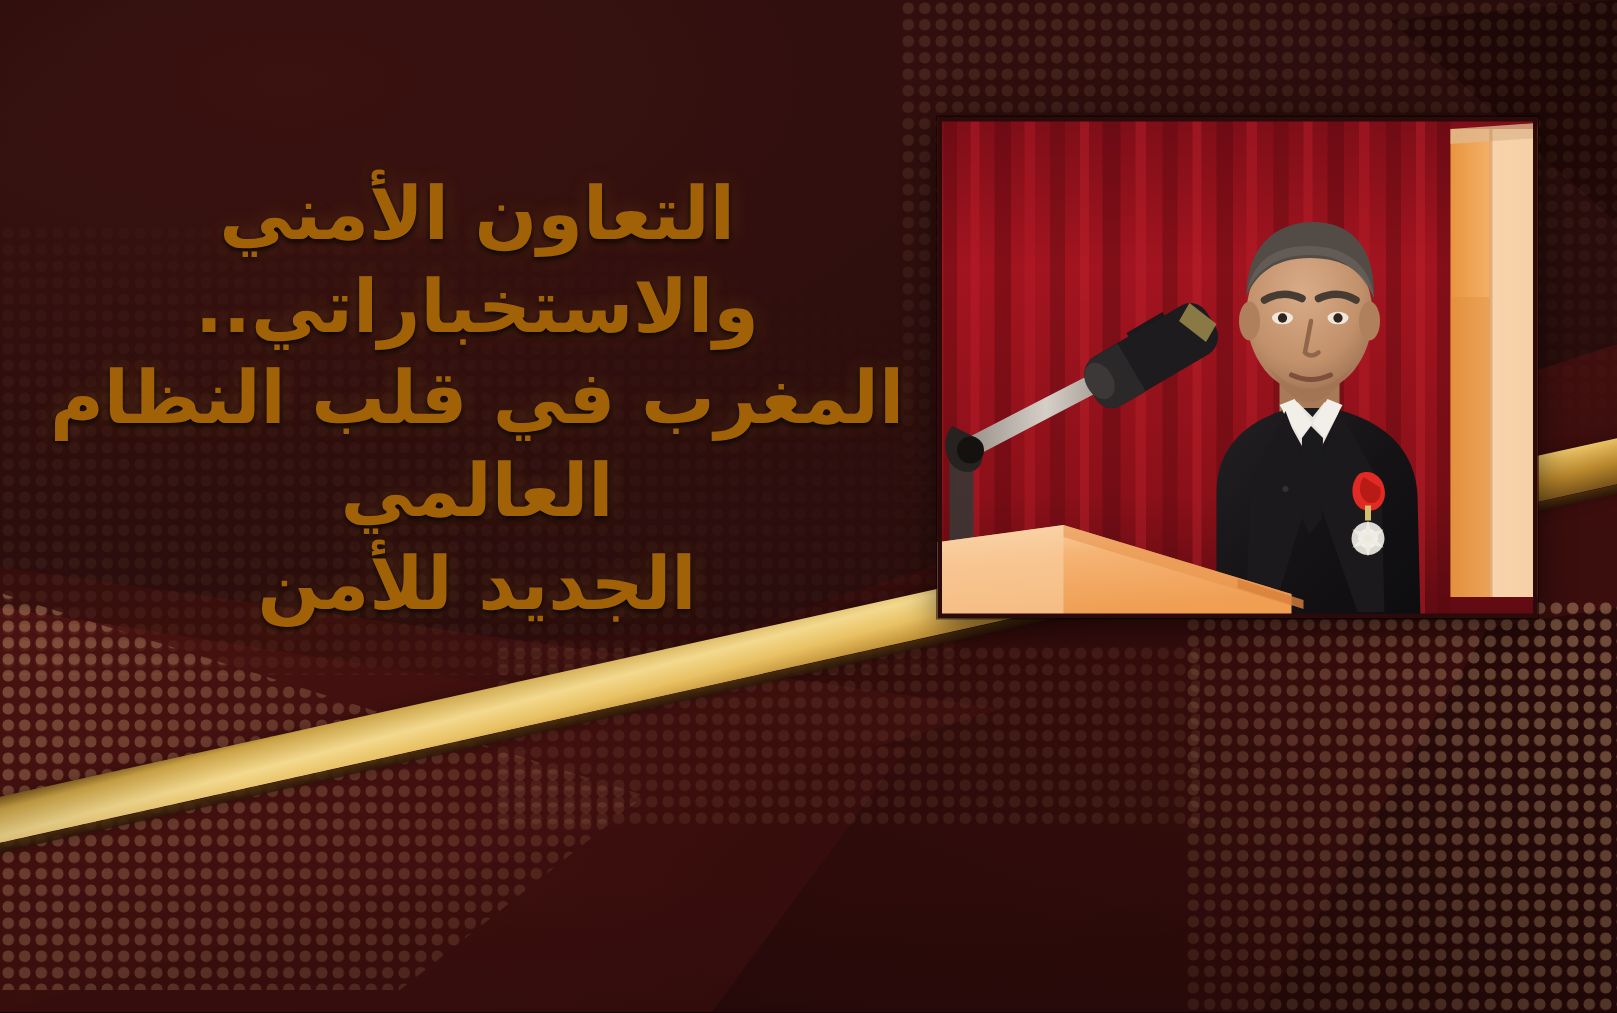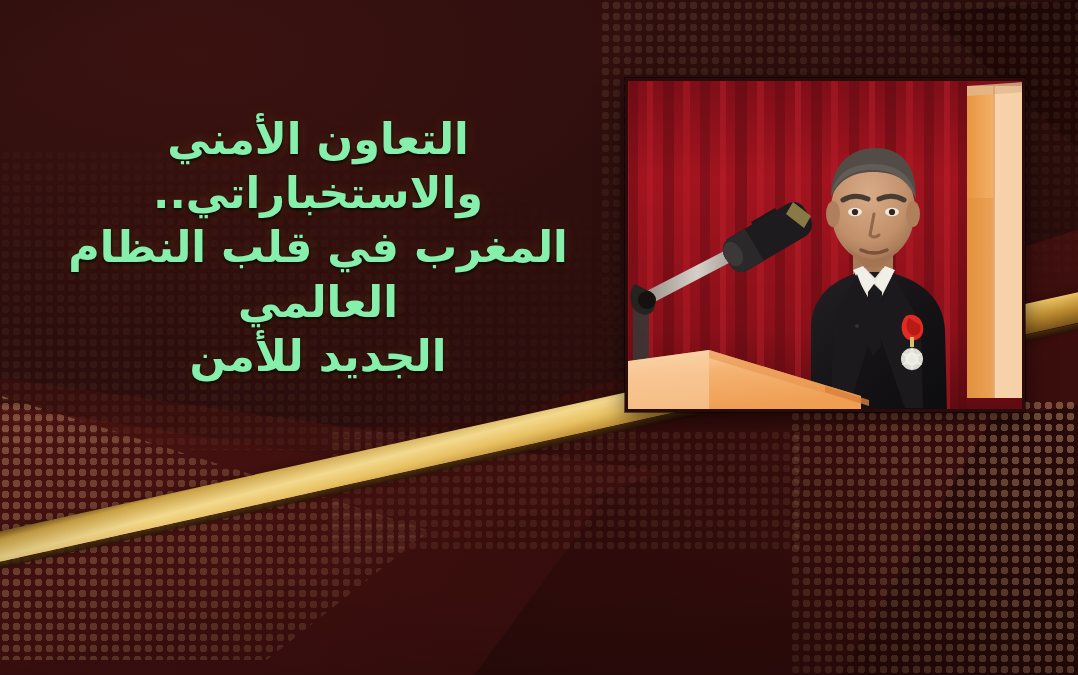--- a/index.html
+++ b/index.html
@@ -126,22 +126,22 @@
     opacity:.8;
   }
 
   
   .headline{
     position:absolute;
     right:470px;top:112px;
     width:580px;
     direction:rtl;
     text-align:center;
-    color:#86efac;
-    font-size:43px;
+    color:#a16207;
+    font-size:49px;
     line-height:1.26;
     font-weight:700;
     letter-spacing:0px;
     text-shadow:
       0 2px 4px rgba(0,0,0,.85),
       0 0 14px rgba(240,168,48,.18);
     white-space:pre-line;
   }
 
   

